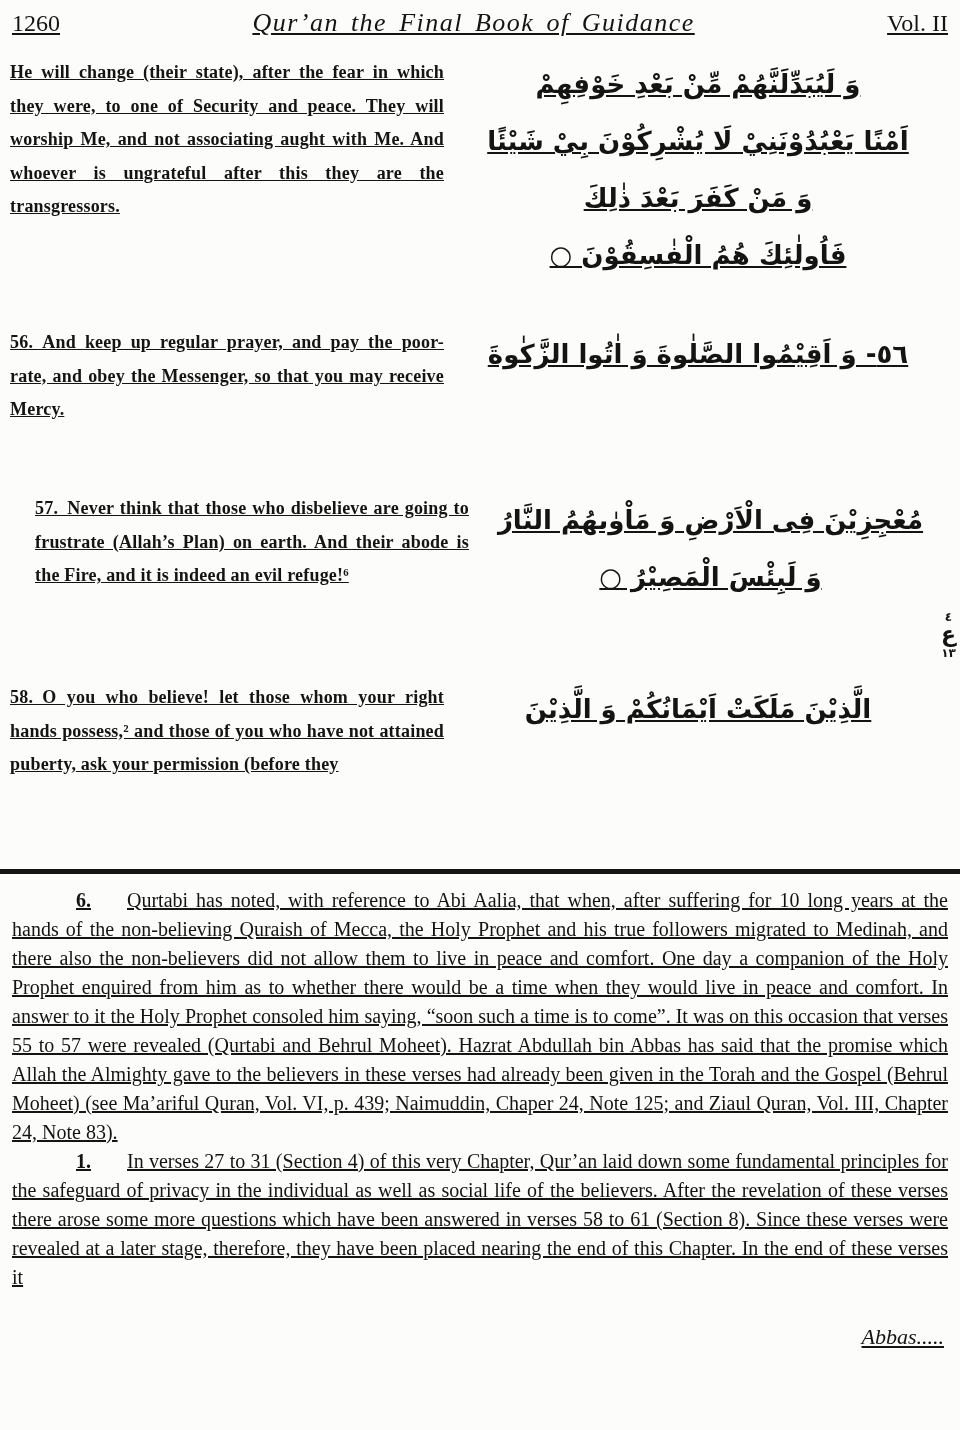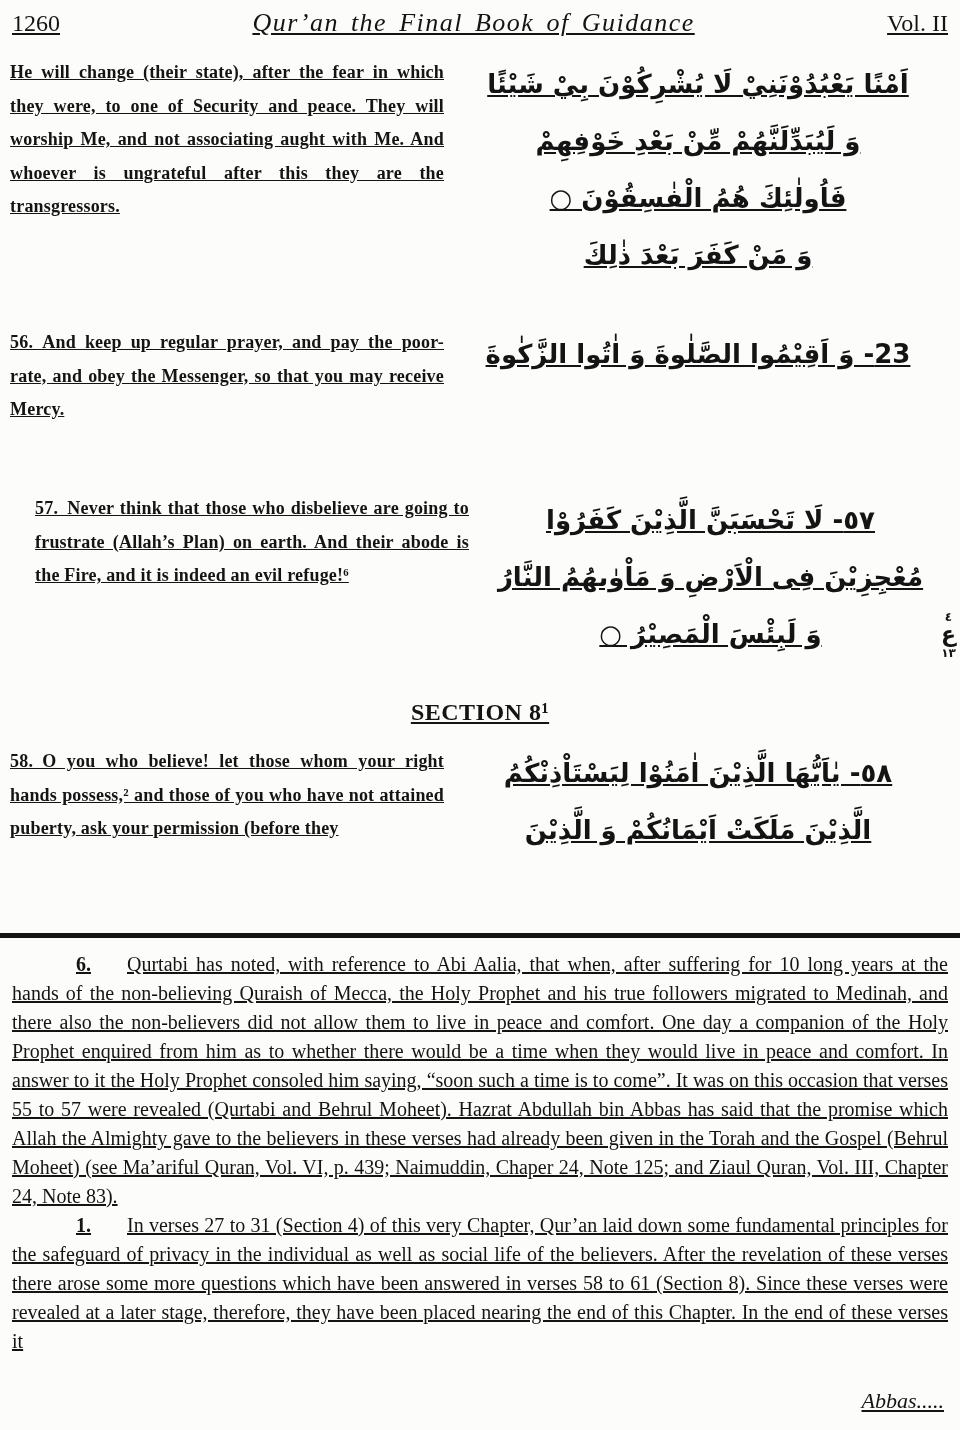--- a/index.html
+++ b/index.html
@@ -114,54 +114,51 @@
     <span>1260</span>
     <span class="book-title">Qur’an the Final Book of Guidance</span>
     <span>Vol. II</span>
   </div>
 
   <div class="content">
 
     <div class="verse-row row-1">
       <p class="en-col">He will change (their state), after the fear in which they were, to one of Security and peace. They will worship Me, and not associating aught with Me. And whoever is ungrateful after this they are the transgressors.</p>
       <div class="ar-col">
+        <div class="ar-line">وَ لَيُبَدِّلَنَّهُمْ مِّنْ بَعْدِ خَوْفِهِمْ</div>
         <div class="ar-line">اَمْنًا يَعْبُدُوْنَنِيْ لَا يُشْرِكُوْنَ بِيْ شَيْئًا</div>
-        <div class="ar-line">وَ لَيُبَدِّلَنَّهُمْ مِّنْ بَعْدِ خَوْفِهِمْ</div>
+        <div class="ar-line">وَ مَنْ كَفَرَ بَعْدَ ذٰلِكَ</div>
         <div class="ar-line">فَاُولٰئِكَ هُمُ الْفٰسِقُوْنَ ○</div>
-        <div class="ar-line">وَ مَنْ كَفَرَ بَعْدَ ذٰلِكَ</div>
       </div>
     </div>
 
     <div class="verse-row row-2">
       <p class="en-col">56. And keep up regular prayer, and pay the poor-rate, and obey the Messenger, so that you may receive Mercy.</p>
       <div class="ar-col">
-        <div class="ar-line">23- وَ اَقِيْمُوا الصَّلٰوةَ وَ اٰتُوا الزَّكٰوةَ</div>
+        <div class="ar-line">٥٦- وَ اَقِيْمُوا الصَّلٰوةَ وَ اٰتُوا الزَّكٰوةَ</div>
       </div>
     </div>
 
     <div class="verse-row row-3">
       <p class="en-col">57. Never think that those who disbelieve are going to frustrate (Allah’s Plan) on earth. And their abode is the Fire, and it is indeed an evil refuge!⁶</p>
       <div class="ar-col">
-        <div class="ar-line">٥٧- لَا تَحْسَبَنَّ الَّذِيْنَ كَفَرُوْا</div>
         <div class="ar-line">مُعْجِزِيْنَ فِى الْاَرْضِ وَ مَاْوٰىهُمُ النَّارُ</div>
         <div class="ar-line">وَ لَبِئْسَ الْمَصِيْرُ ○</div>
       </div>
       <div class="ruku-marker">
         <span class="small">٤</span>
         <span class="letter">ع</span>
         <span class="small">١٣</span>
       </div>
     </div>
 
-    <div class="section-heading">SECTION 8¹</div>
 
     <div class="verse-row row-4">
       <p class="en-col">58. O you who believe! let those whom your right hands possess,² and those of you who have not attained puberty, ask your permission (before they</p>
       <div class="ar-col">
-        <div class="ar-line">٥٨- يٰاَيُّهَا الَّذِيْنَ اٰمَنُوْا لِيَسْتَاْذِنْكُمُ</div>
         <div class="ar-line">الَّذِيْنَ مَلَكَتْ اَيْمَانُكُمْ وَ الَّذِيْنَ</div>
       </div>
     </div>
 
   </div>
 
   <div class="fn-rule"></div>
 
   <div class="footnotes">
     <p class="fn-para"><span class="fn-num">6.</span><span>Qurtabi has noted, with reference to Abi Aalia, that when, after suffering for 10 long years at the hands of the non-believing Quraish of Mecca, the Holy Prophet and his true followers migrated to Medinah, and there also the non-believers did not allow them to live in peace and comfort. One day a companion of the Holy Prophet enquired from him as to whether there would be a time when they would live in peace and comfort. In answer to it the Holy Prophet consoled him saying, “soon such a time is to come”. It was on this occasion that verses 55 to 57 were revealed (Qurtabi and Behrul Moheet). Hazrat Abdullah bin Abbas has said that the promise which Allah the Almighty gave to the believers in these verses had already been given in the Torah and the Gospel (Behrul Moheet) (see Ma’ariful Quran, Vol. VI, p. 439; Naimuddin, Chaper 24, Note 125; and Ziaul Quran, Vol. III, Chapter 24, Note 83).</span></p>

